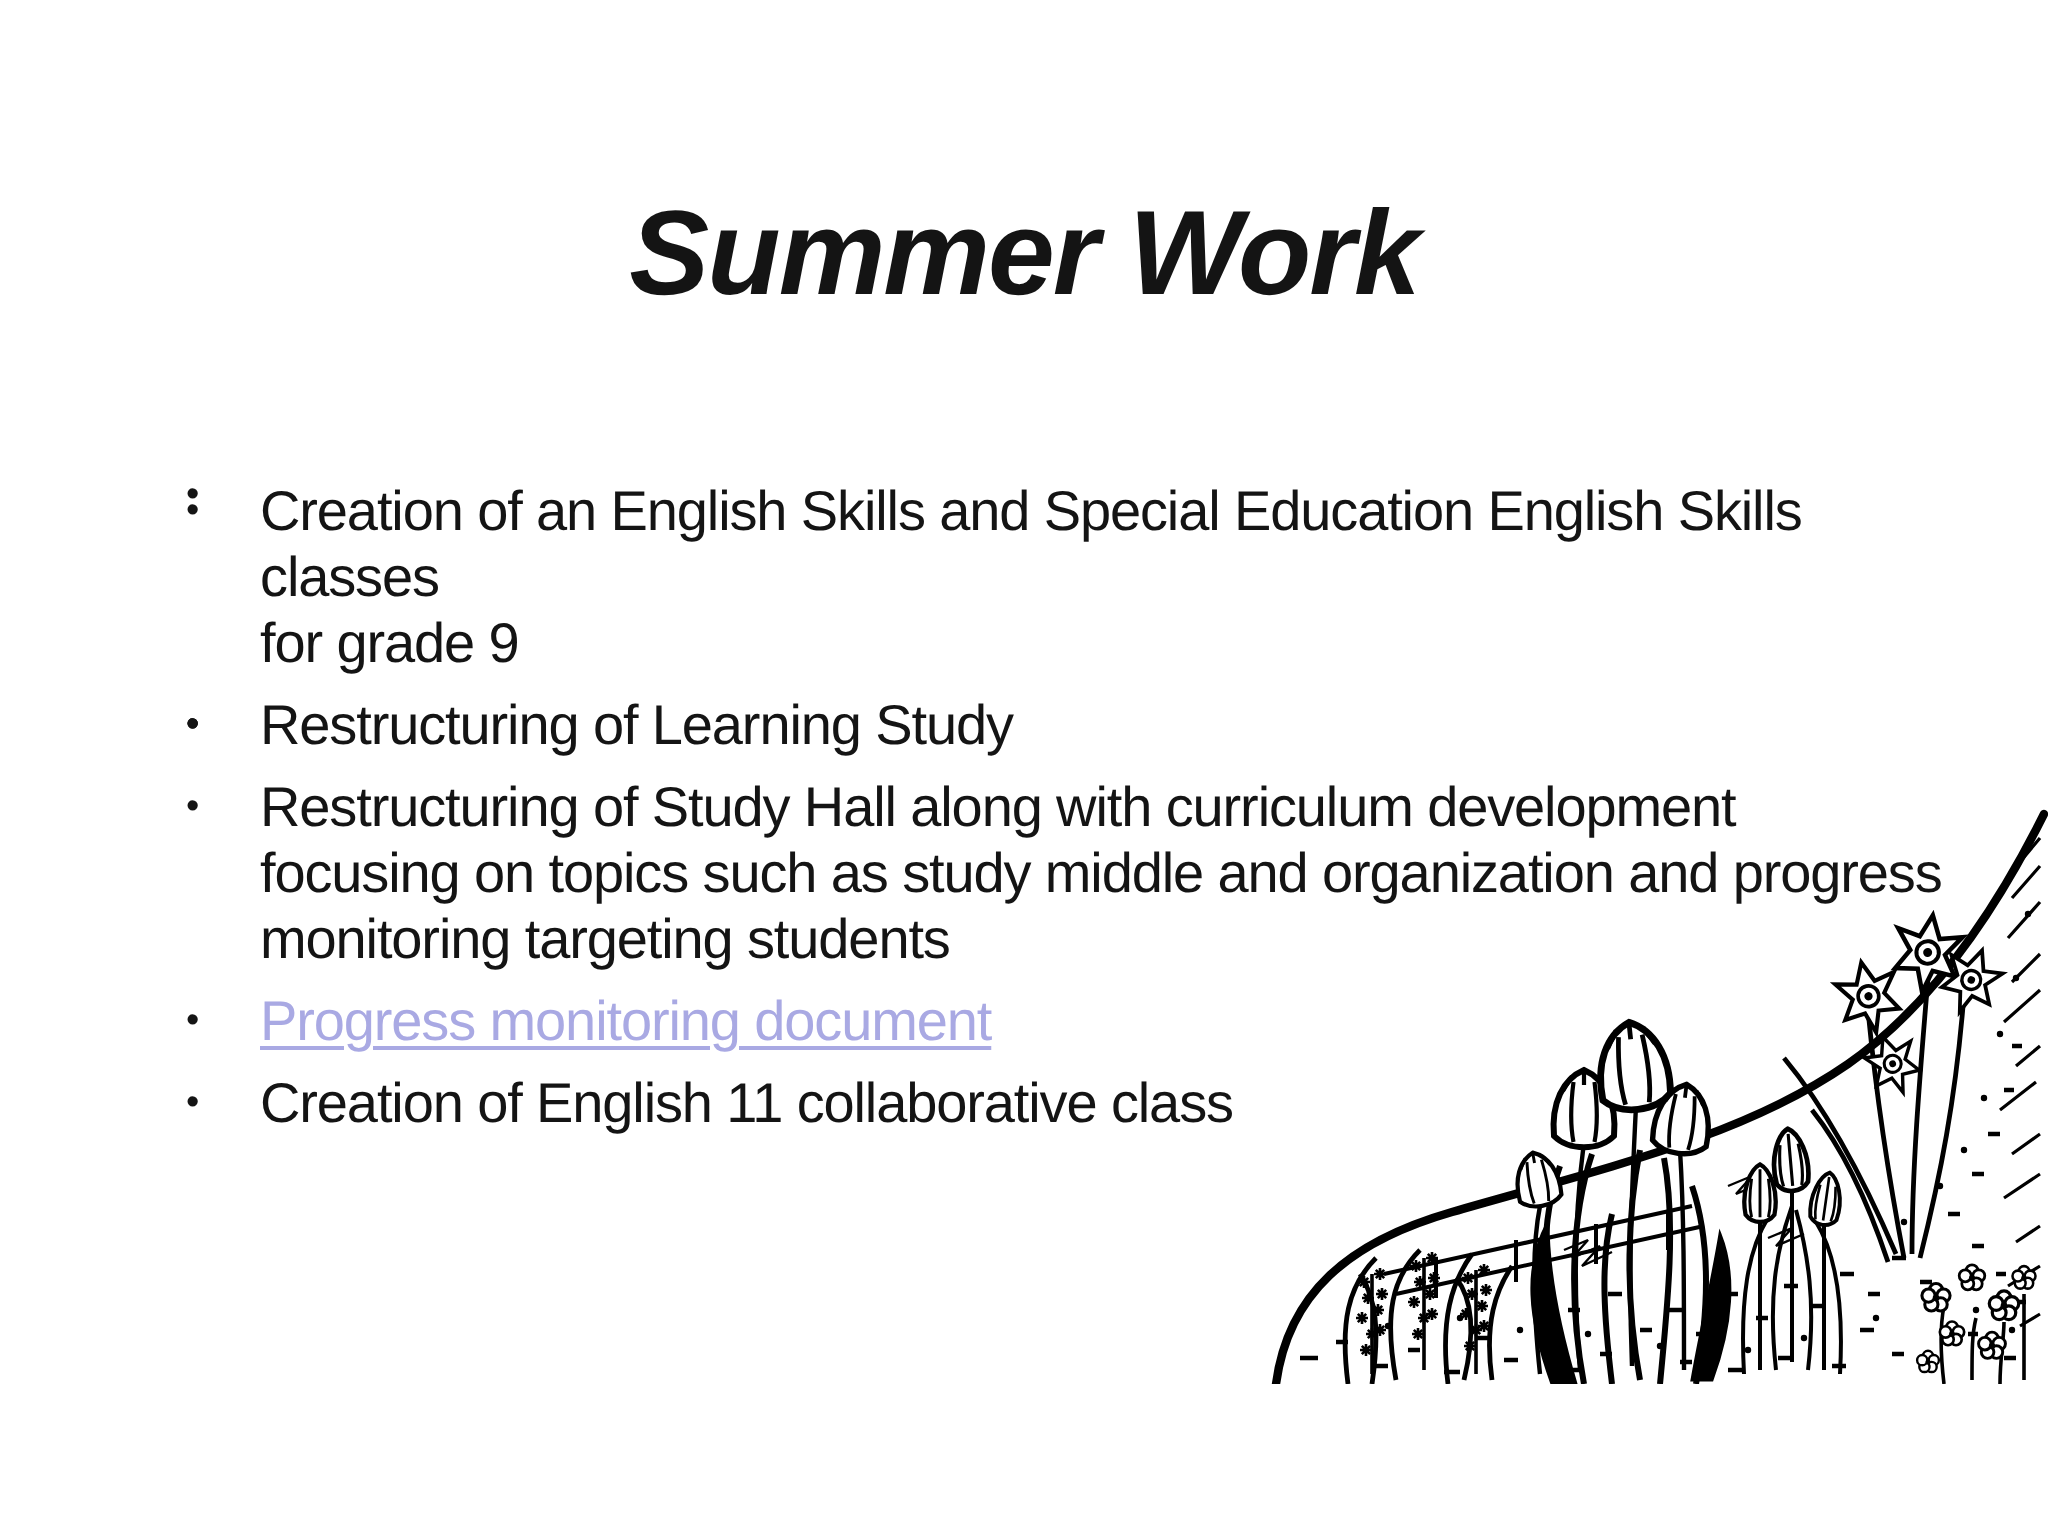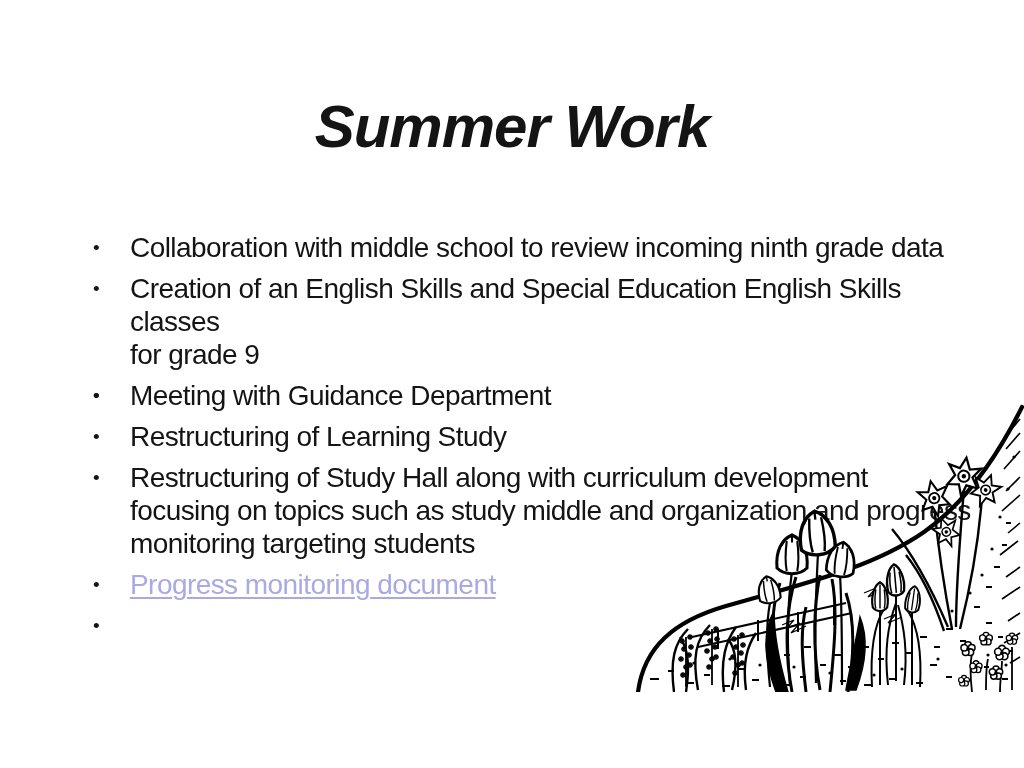--- a/index.html
+++ b/index.html
@@ -67,31 +67,31 @@
   }
 </style>
 </head>
 <body>
 
 <div class="slide">
 
   <h1 class="title">Summer Work</h1>
 
   <ul class="bullets">
-    <li><span class="dot">•</span><span class="txt">Collaboration with middle school to review incoming ninth grade data</span></li>
+    <li><span class="dot">•</span></li>
     <li><span class="dot">•</span><span class="txt">Creation of an English Skills and Special Education English Skills classes
 for grade 9</span></li>
     <li><span class="dot">•</span></li>
-    <li><span class="dot">•</span><span class="txt">Meeting with Guidance Department</span></li>
+    <li><span class="dot">•</span></li>
     <li><span class="dot">•</span><span class="txt">Restructuring of Learning Study</span></li>
     <li><span class="dot">•</span><span class="txt">Restructuring of Study Hall along with curriculum development
 focusing on topics such as study middle and organization and progress
 monitoring targeting students</span></li>
     <li><span class="dot">•</span><a class="doc-link txt">Progress monitoring document</a></li>
-    <li><span class="dot">•</span></li>
+    <li><span class="dot">•</span><span class="txt">Creation of English 11 collaborative class</span></li>
   </ul>
 
   <svg class="art" viewBox="0 0 390 295" aria-hidden="true">
     <defs>
       <g id="ast" stroke="#000" stroke-width="1.3" fill="none">
         <path d="M-3 0H3M0 -3V3M-2.1 -2.1L2.1 2.1M-2.1 2.1L2.1 -2.1"></path>
       </g>
       <g id="tulip">
         <path d="M-10 2 C-11 -9 -7 -17 0 -20 C7 -17 11 -9 10 2 C5 7 -5 7 -10 2 Z" fill="#fff" stroke="#000" stroke-width="2"></path>
         <path d="M-3.5 -16 C-4.5 -8 -4.5 -1 -3.5 4 M3.5 -16 C4.5 -8 4.5 -1 3.5 4" fill="none" stroke="#000" stroke-width="1.4"></path>

